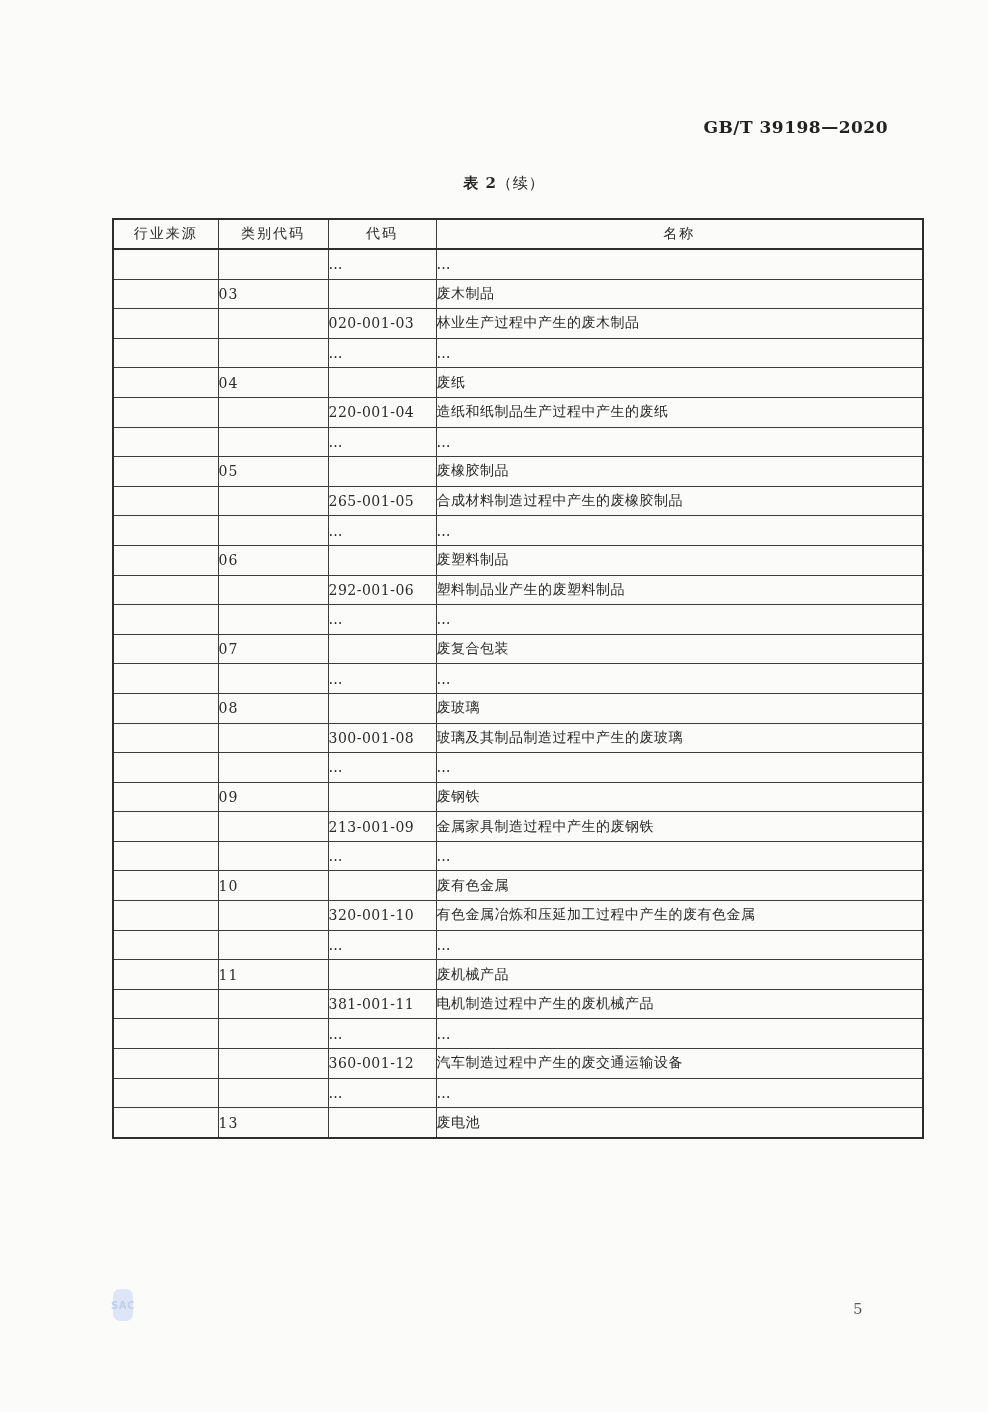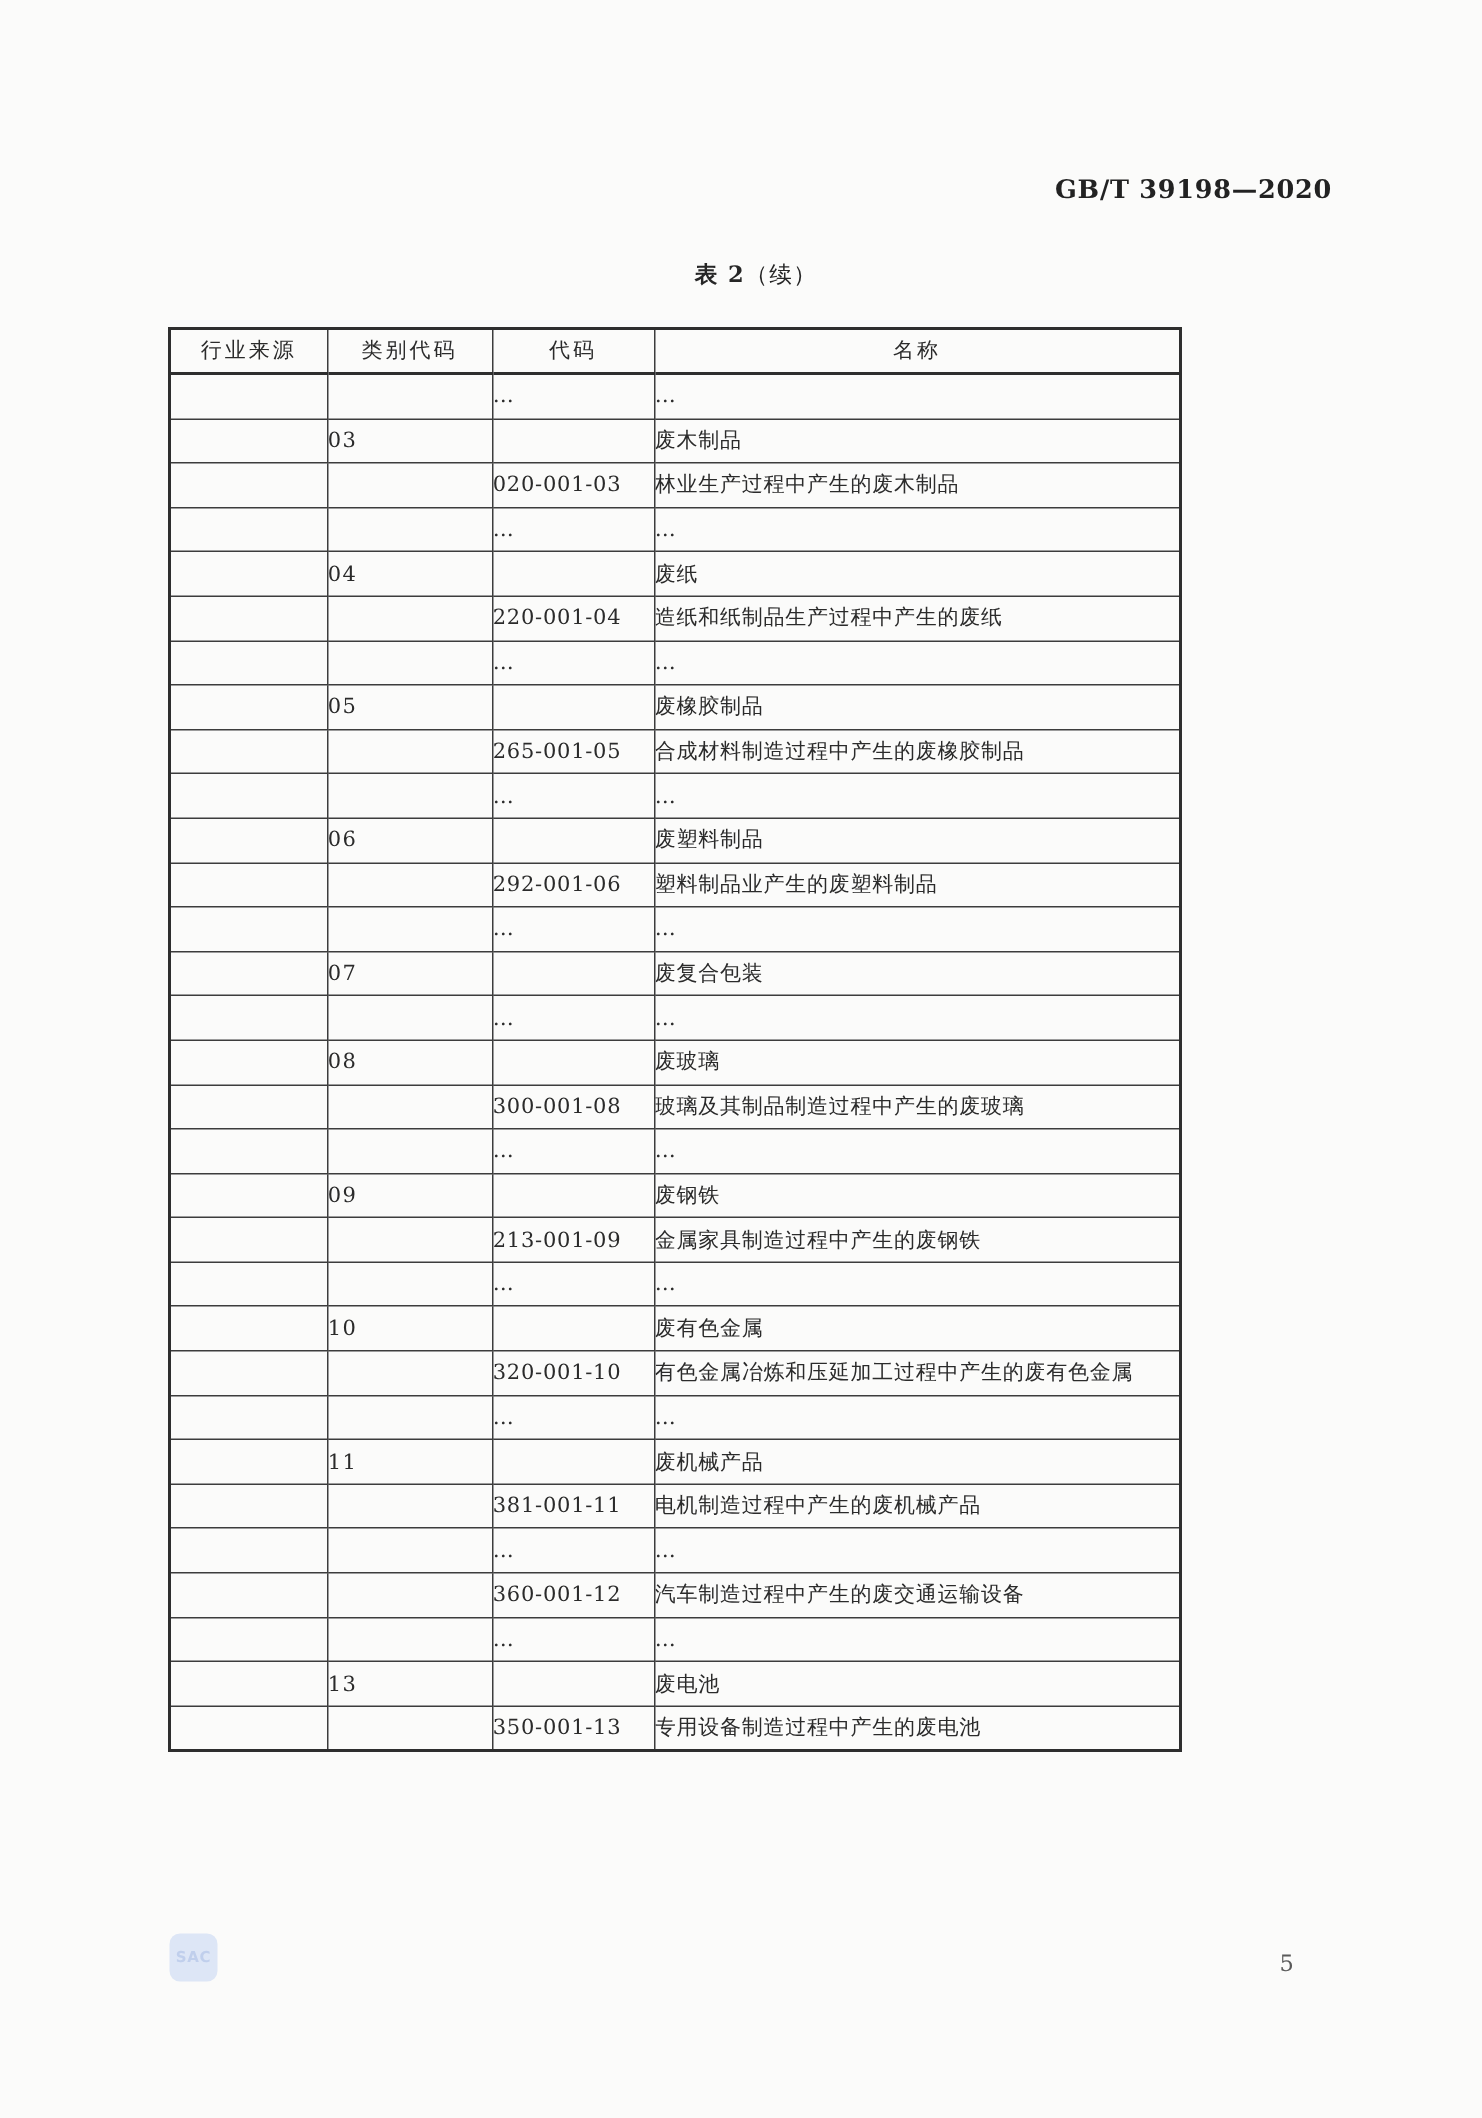--- a/index.html
+++ b/index.html
@@ -35,21 +35,21 @@
     text-align: center;
     font-size: 15px;
     color: #262626;
   }
   .table-title .t-bold { font-weight: bold; letter-spacing: 1px; margin-left: 20px; }
   .table-title .t-reg { font-weight: normal; letter-spacing: 1px; }
   table.std-table {
     position: absolute;
     left: 112px;
     top: 218px;
-    width: 676px;
+    width: 812px;
     border-collapse: collapse;
     table-layout: fixed;
     font-size: 14px;
     color: #2b2b2b;
     padding-left: 29px;
   }
   table.std-table th, table.std-table td {
     border: 1px solid #3c3c3c;
     padding: 0;
     overflow: hidden;
@@ -71,21 +71,21 @@
     vertical-align: middle;
   }
   td.col0 { padding-left: 14px; }
   td.col1 { padding-left: 14px; letter-spacing: 1px; }
   td.col2 { padding-left: 9px;  letter-spacing: 0.5px; }
   td.col3 { padding-left: 13px; letter-spacing: 0.5px; }
   .watermark {
     position: absolute;
     left: 113px;
     top: 1289px;
-    width: 32px;
+    width: 20px;
     height: 32px;
     border-radius: 7px;
     background: #dde6f6;
     color: #c0cfec;
     font-family: "DejaVu Sans", "Liberation Sans", sans-serif;
     font-size: 10px;
     font-weight: bold;
     display: flex;
     align-items: center;
     justify-content: center;
@@ -299,26 +299,20 @@
           <td class="col1"></td>
           <td class="col2">…</td>
           <td class="col3">…</td>
         </tr>
         <tr>
           <td class="col0"></td>
           <td class="col1">13</td>
           <td class="col2"></td>
           <td class="col3">废电池</td>
         </tr>
-        <tr>
-          <td class="col0"></td>
-          <td class="col1"></td>
-          <td class="col2">350-001-13</td>
-          <td class="col3">专用设备制造过程中产生的废电池</td>
-        </tr>
       </tbody>
   </table>
 
   <div class="watermark">
     <span>SAC</span>
   </div>
 
   <div class="page-number">5</div>
 
 </div>

